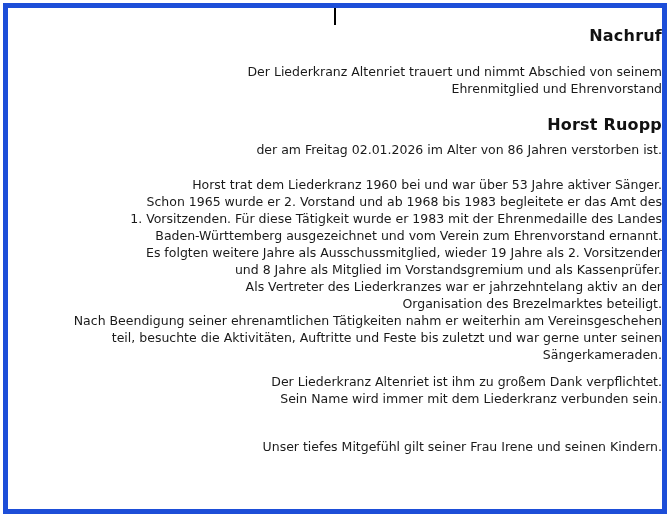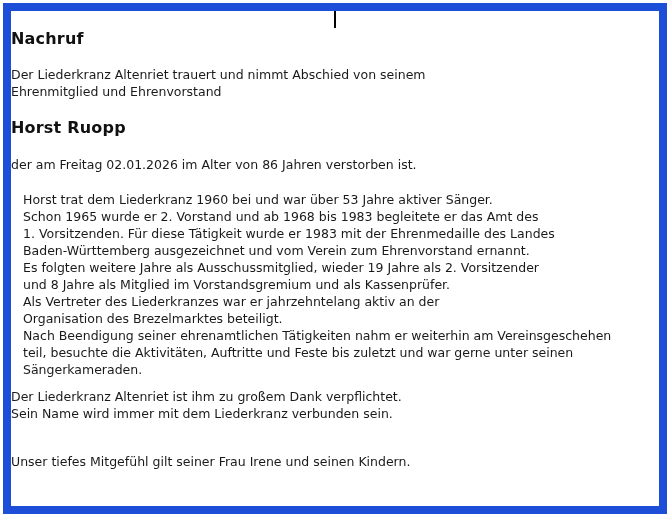--- a/index.html
+++ b/index.html
@@ -15,23 +15,23 @@
     font-family: "DejaVu Sans", sans-serif;
     color: #1a1a1a;
     overflow: hidden;
   }
   .frame {
     position: absolute;
     left: 3px;
     top: 3px;
     right: 3px;
     bottom: 3px;
-    border: 8px solid #1d4ed8;
+    border: 5px solid #1d4ed8;
     background: #ffffff;
-    text-align: left;
+    text-align: right;
   }
   .ornament {
     width: 2px;
     height: 17px;
     background: #000000;
     margin: 0 auto;
   }
   .title {
     font-size: 16px;
     line-height: 20px;
@@ -49,21 +49,21 @@
   }
   .intro       { margin-top: 17px; }
   .name {
     font-size: 16px;
     line-height: 20px;
     font-weight: bold;
     margin: 18px 0 4px 0;
     color: #111111;
     letter-spacing: 0.2px;
   }
-  .dateline    { margin-top: 18px; }
+  .dateline    { margin-top: 6px; }
   .biography   { margin-top: 18px; margin-left: 12px; }
   .gratitude   { margin-top: 10px; }
   .condolence  { margin-top: 31px; }
   .signature   { margin-top: 14px; }
 </style>
 </head>
 <body>
 
 <div class="canvas">
   <div class="frame">

